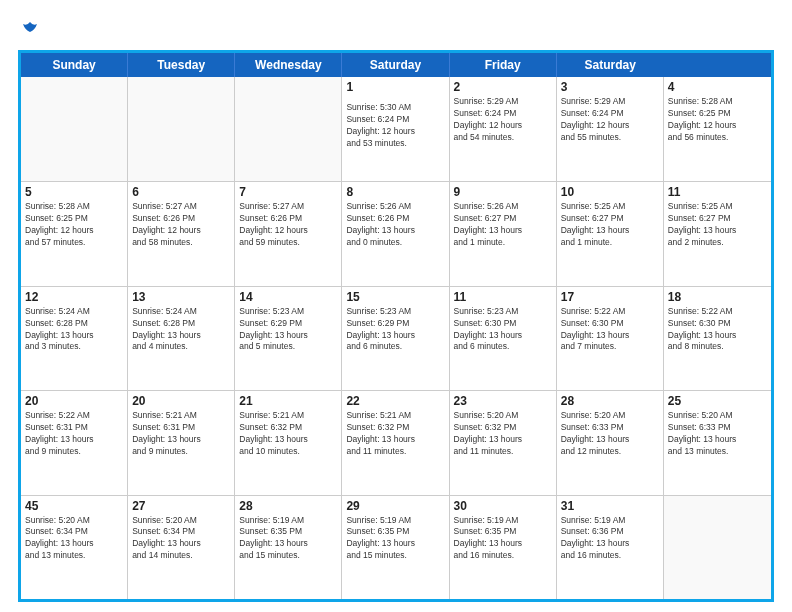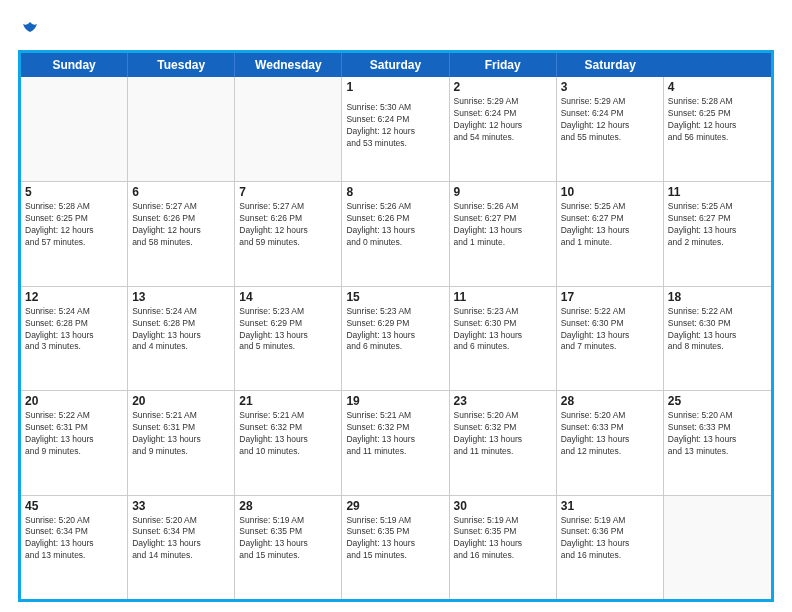--- a/index.html
+++ b/index.html
@@ -285,21 +285,21 @@
 and 9 minutes.</div>
           </div>
           <div class="cal-cell">
             <span class="day-num">21</span>
             <div class="cell-info" style="white-space: pre-line;">Sunrise: 5:21 AM
 Sunset: 6:32 PM
 Daylight: 13 hours
 and 10 minutes.</div>
           </div>
           <div class="cal-cell">
-            <span class="day-num">19</span>
+            <span class="day-num">22</span>
             <div class="cell-info" style="white-space: pre-line;">Sunrise: 5:21 AM
 Sunset: 6:32 PM
 Daylight: 13 hours
 and 11 minutes.</div>
           </div>
           <div class="cal-cell">
             <span class="day-num">23</span>
             <div class="cell-info" style="white-space: pre-line;">Sunrise: 5:20 AM
 Sunset: 6:32 PM
 Daylight: 13 hours
@@ -322,21 +322,21 @@
         </div>
         <div class="cal-row">
           <div class="cal-cell">
             <span class="day-num">45</span>
             <div class="cell-info" style="white-space: pre-line;">Sunrise: 5:20 AM
 Sunset: 6:34 PM
 Daylight: 13 hours
 and 13 minutes.</div>
           </div>
           <div class="cal-cell">
-            <span class="day-num">33</span>
+            <span class="day-num">27</span>
             <div class="cell-info" style="white-space: pre-line;">Sunrise: 5:20 AM
 Sunset: 6:34 PM
 Daylight: 13 hours
 and 14 minutes.</div>
           </div>
           <div class="cal-cell">
             <span class="day-num">28</span>
             <div class="cell-info" style="white-space: pre-line;">Sunrise: 5:19 AM
 Sunset: 6:35 PM
 Daylight: 13 hours

